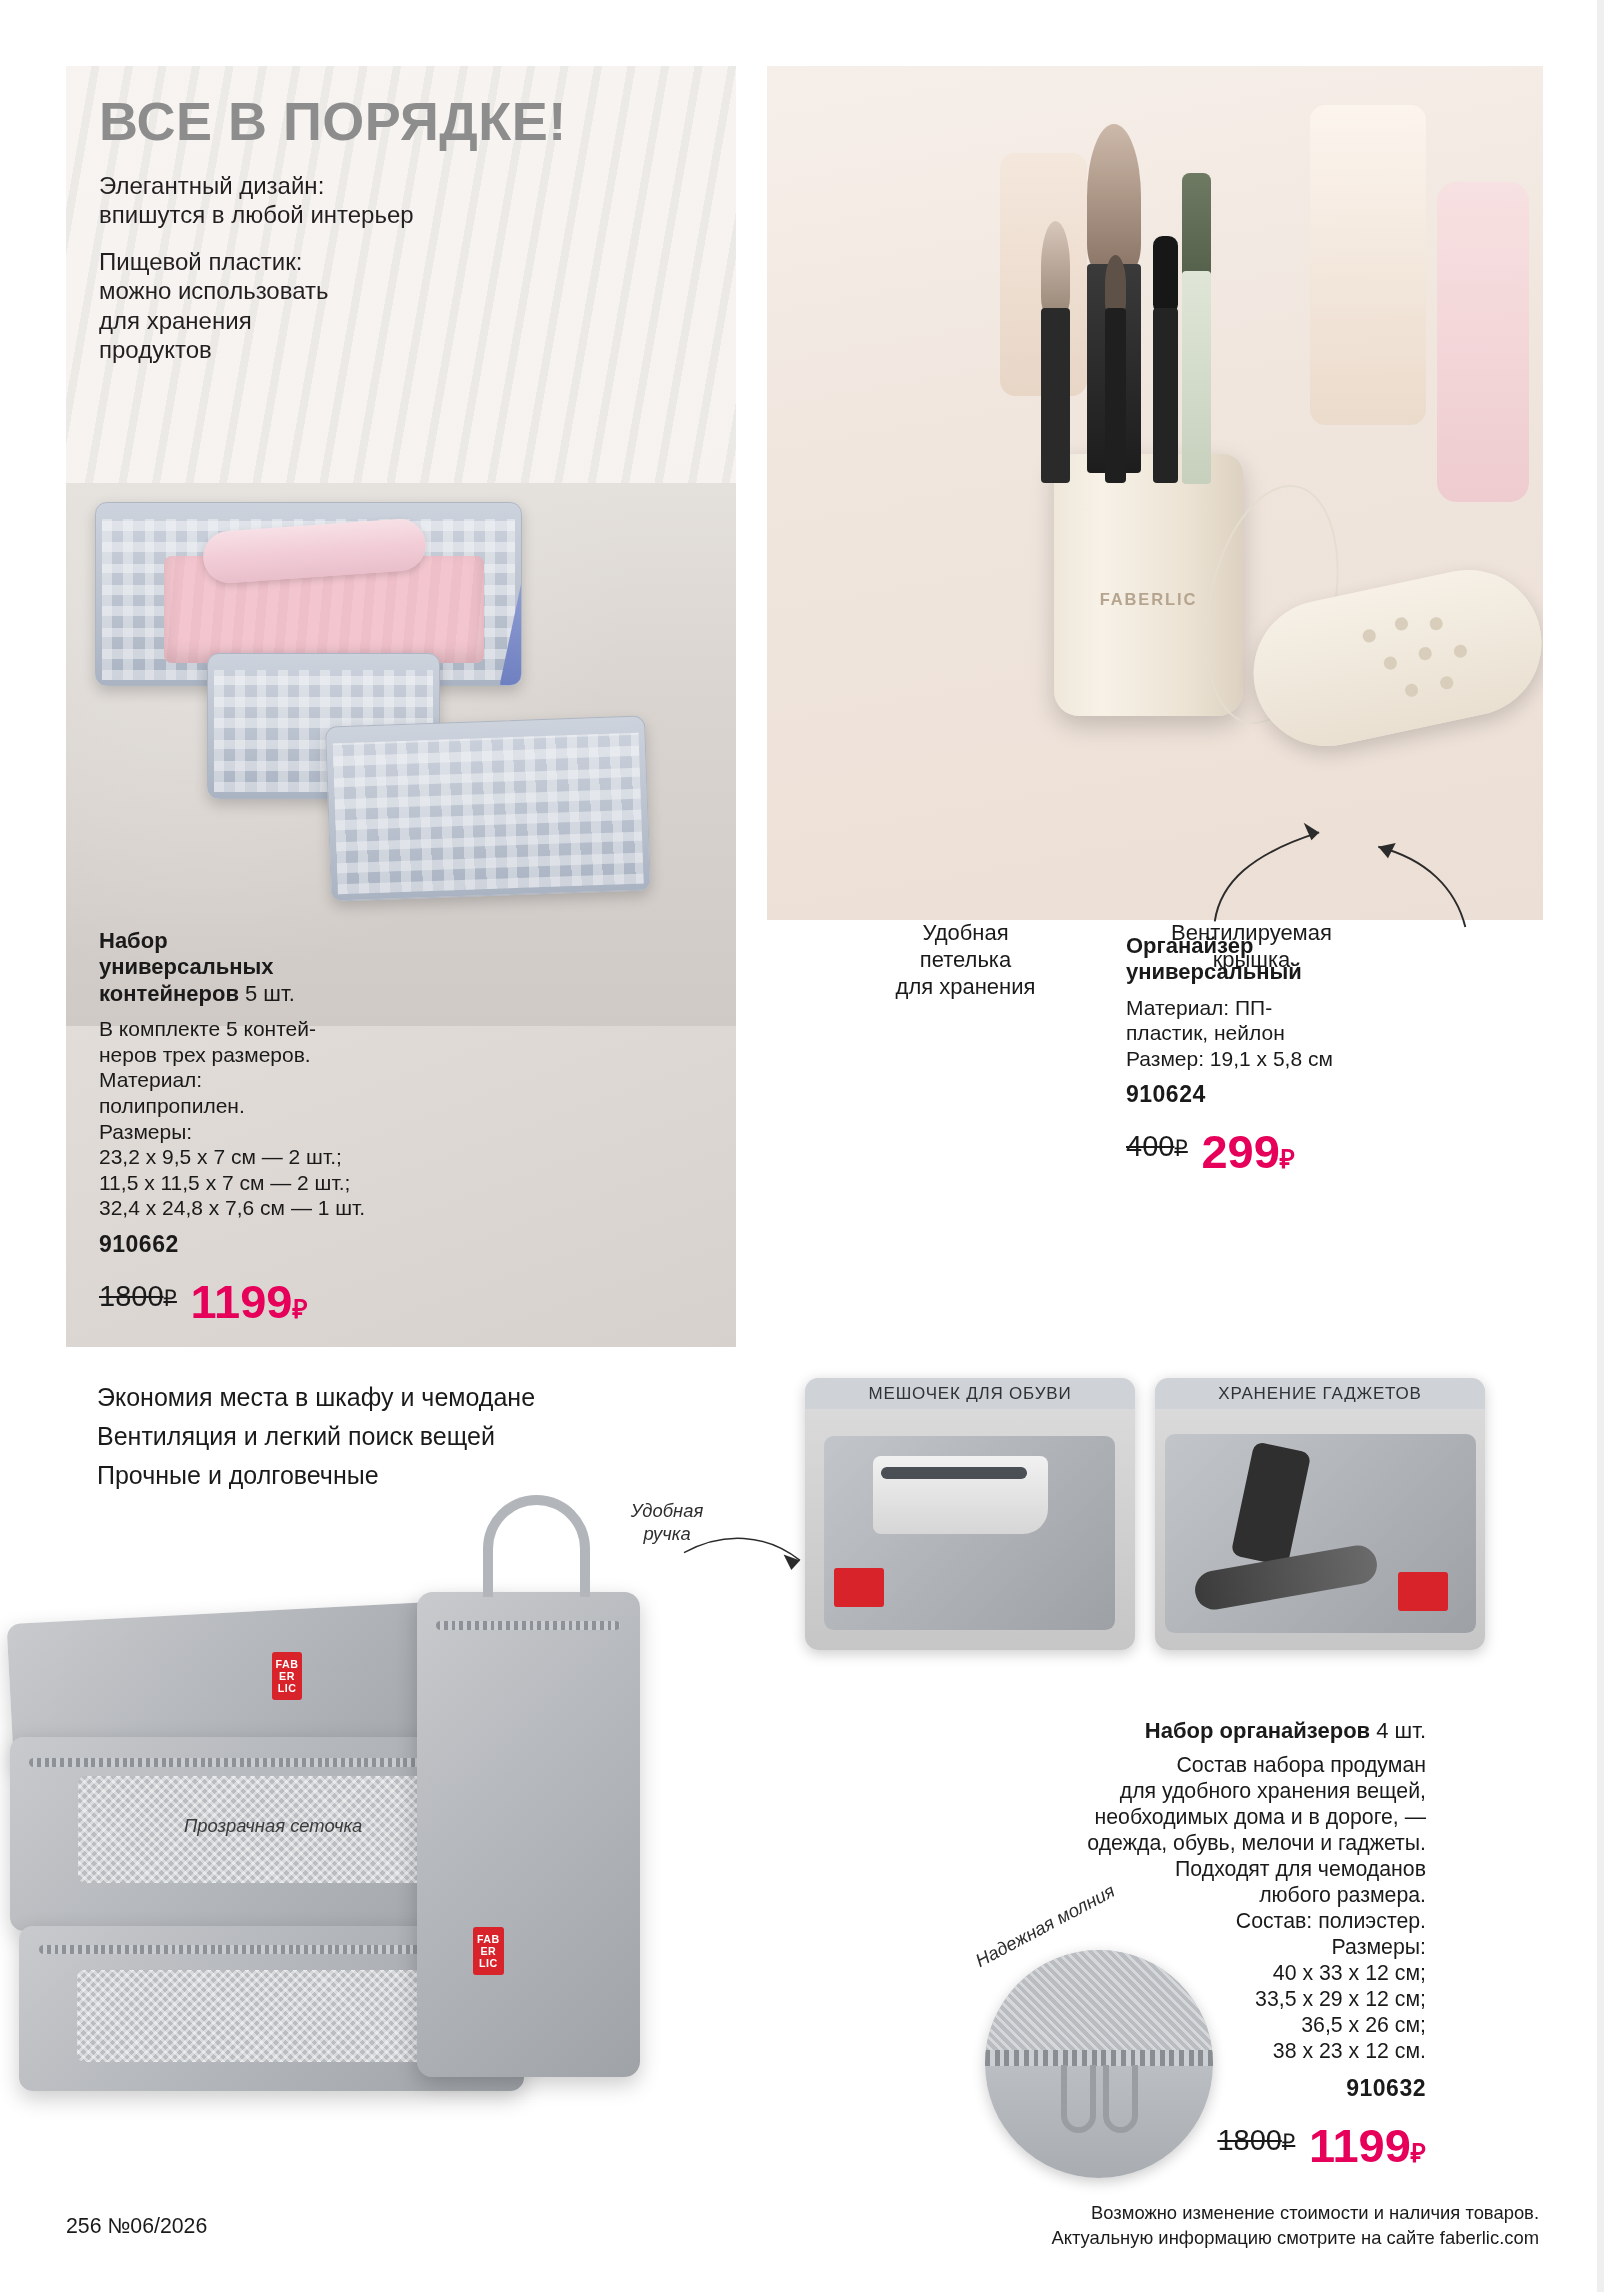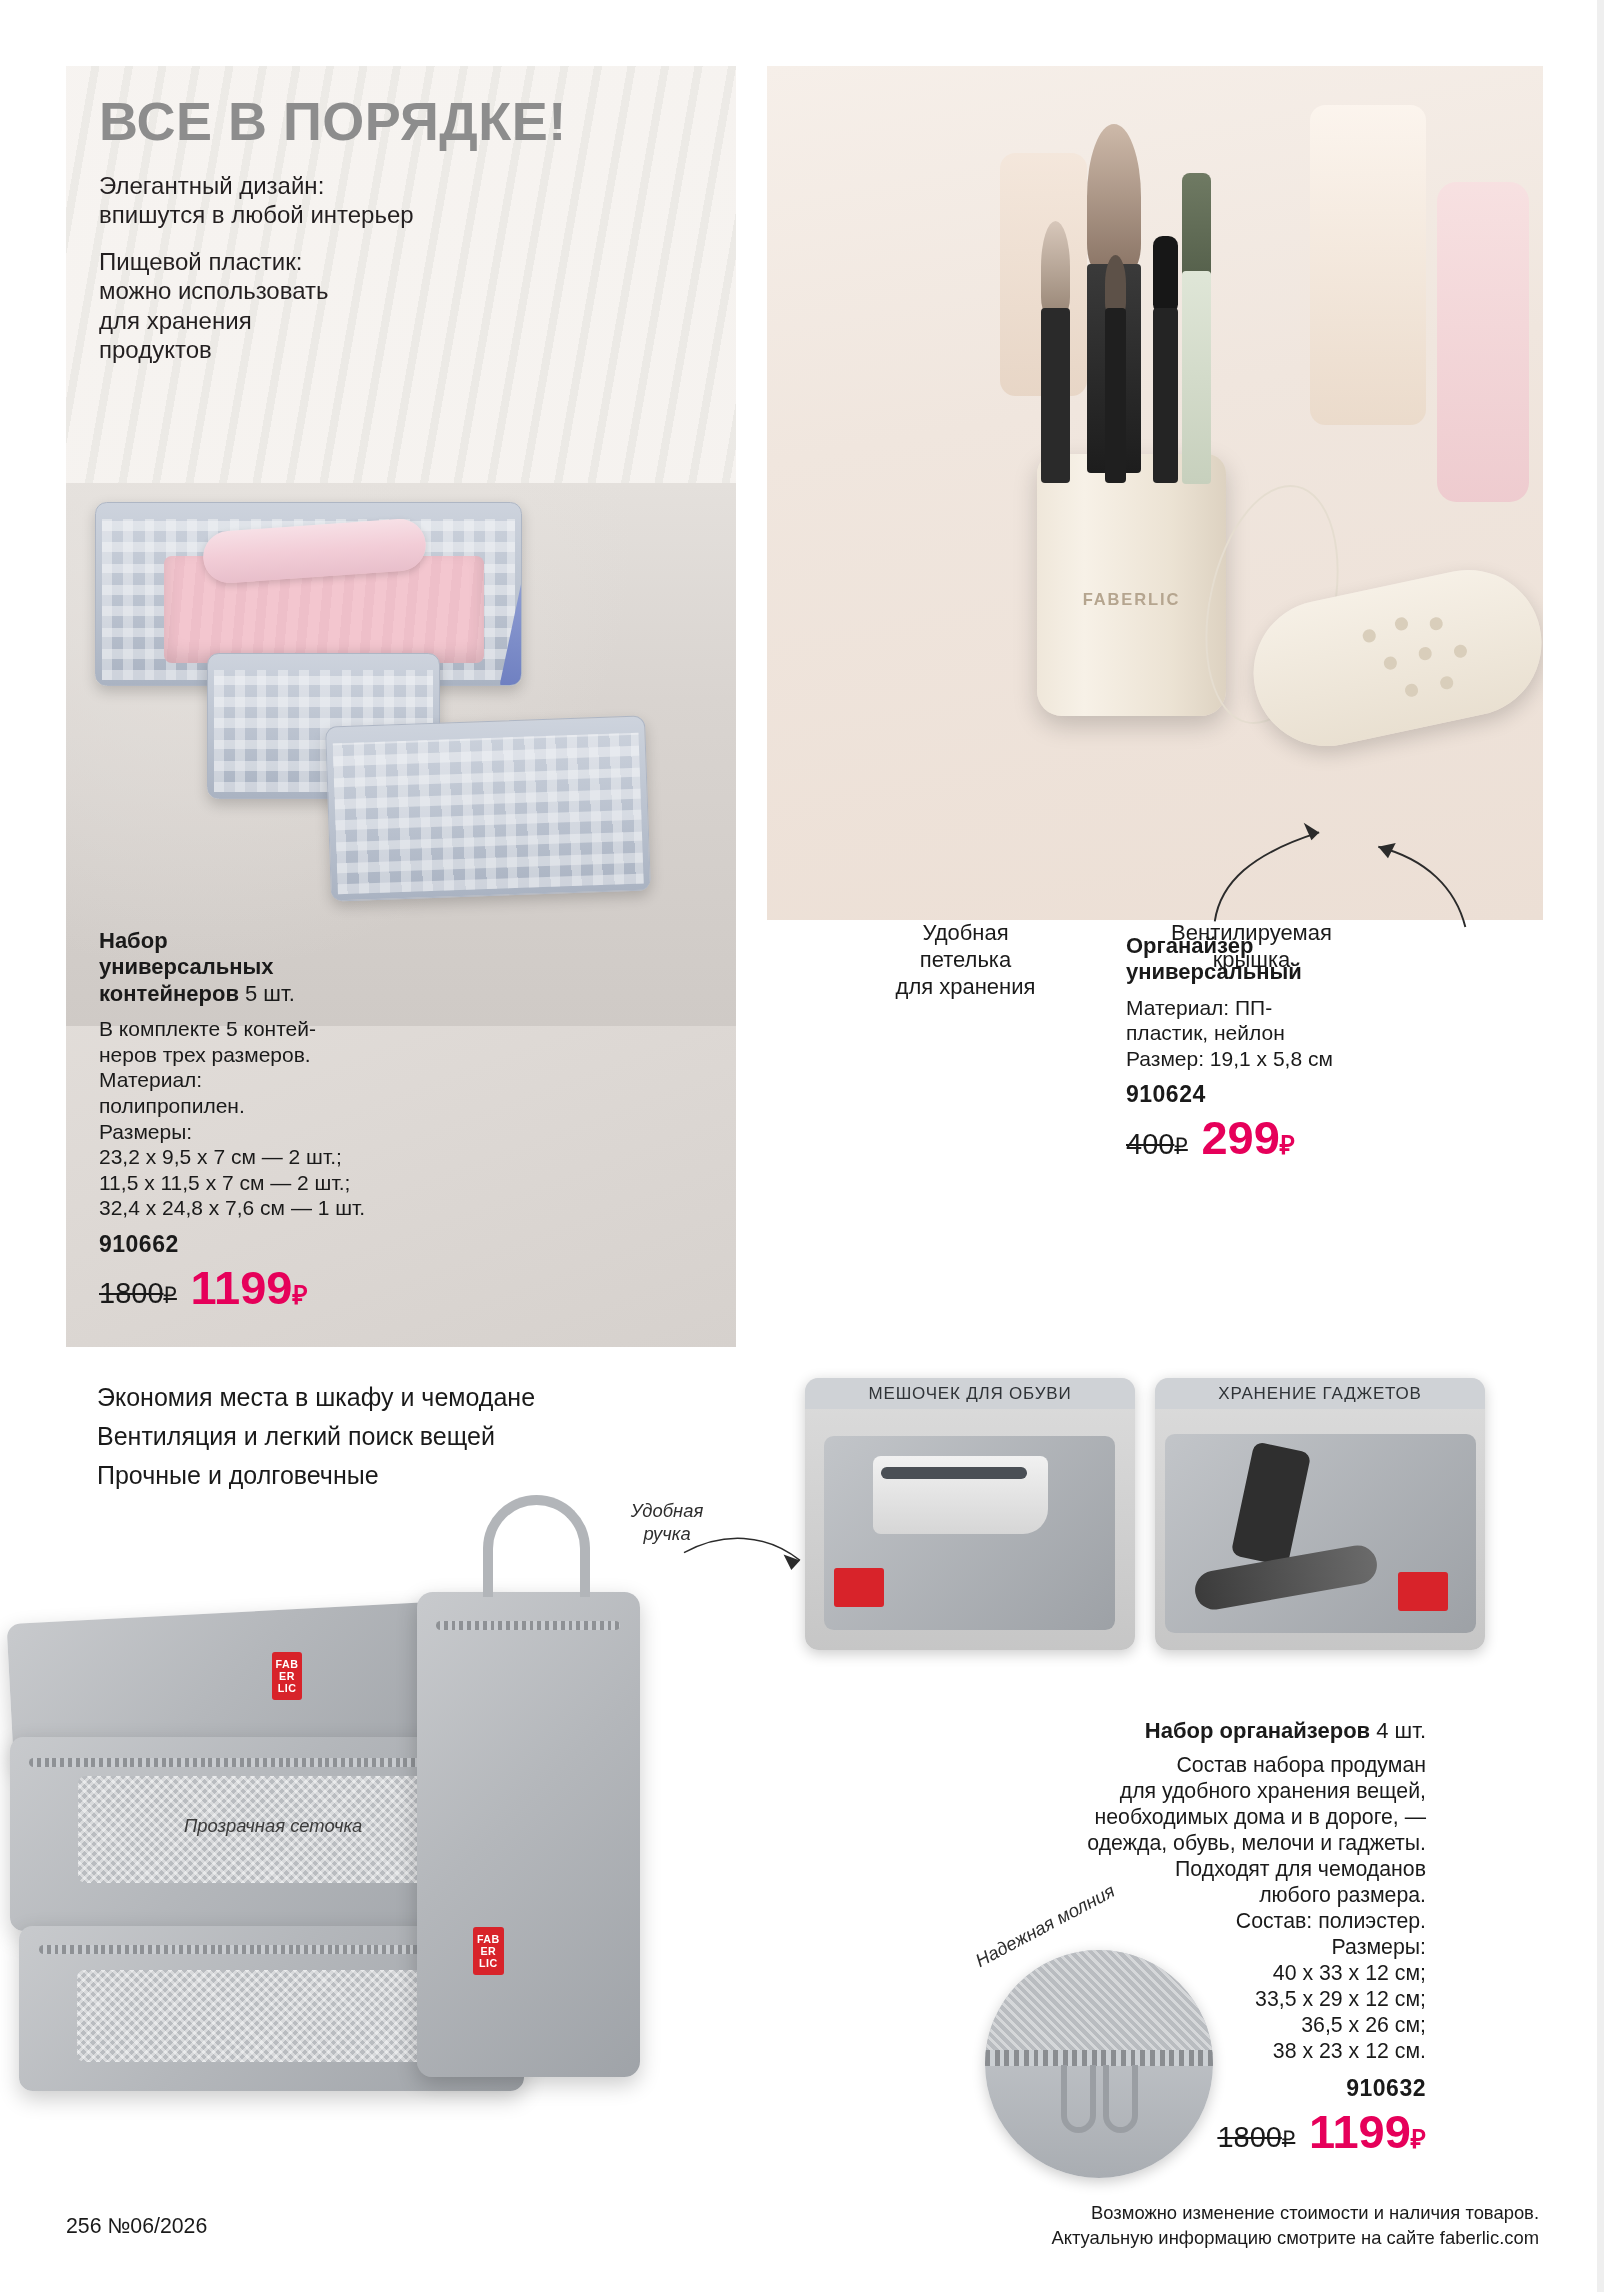--- a/index.html
+++ b/index.html
@@ -70,21 +70,21 @@
     position:absolute; left:417px; top:49px; width:58px; height:146px; border-radius:9.7px;
     background: linear-gradient(180deg,#9aa8d8,#6d7ec0); transform: rotate(12deg);
   }
 
   
   .prod-left { position:absolute; left:33px; top:862px; width:291px; }
   .prod-title { font-size: 22px; font-weight: bold; line-height:1.2; color:#1a1a1a; }
   .prod-title .thin{ font-weight: normal; }
   .prod-desc { font-size: 21px; line-height:1.22; color:#1a1a1a; margin-top:9px; }
   .code { font-size: 23px; font-weight:bold; margin-top:9.7px; letter-spacing:0.5px;}
-  .price-row { display:flex; align-items:flex-end; gap:13.6px; margin-top:8px; }
+  .price-row { display:flex; align-items:flex-start; gap:13.6px; margin-top:22px; }
   .old-price { font-size:29px; color:#1a1a1a; text-decoration: line-through; text-decoration-thickness:1.9px;}
   .new-price { font-size:47px; font-weight:bold; color:#e6005a; line-height:.95; }
   .new-price .rub { font-size:26px; }
   .old-price .rub { font-size:23px; }
 
   
   .inset {
     position:absolute; left:377px; top:902px; width:278px; height:254px;
     border-radius: 13.6px; overflow:hidden;
     background: linear-gradient(180deg,#e7e3ea 0%,#ded9e4 100%);
@@ -103,21 +103,21 @@
   .inset-divider{ position:absolute; background:#aab0bd; }
   .pen{ position:absolute; height:9.7px; border-radius:4.9px; }
 
   
   .panel-right {
     position:absolute; left:767px; top:66px; width:776px; height:854px;
     background: linear-gradient(170deg,#f6efe9 0%,#f0e6de 40%,#ecdfd5 100%);
     overflow:hidden;
   }
   .cup{
-    position:absolute; left:270px; top:388px; width:189px; height:262px; border-radius:19.4px 19.4px 25px 25px;
+    position:absolute; left:287px; top:388px; width:189px; height:262px; border-radius:19.4px 19.4px 25px 25px;
     background: linear-gradient(90deg,#efe7da 0%,#f7f1e7 25%,#ece3d4 70%,#ddd2c1 100%);
     box-shadow: 0 9.7px 25px rgba(0,0,0,.18);
   }
   .cup .brandmark{
     position:absolute; left:0; right:0; top:136px; text-align:center;
     font-size:16.5px; letter-spacing:1.9px; color:#b5a58f; font-weight:bold;
   }
   .brush{ position:absolute; border-radius:3.9px; }
   .brush .handle{ position:absolute; bottom:0; width:100%; border-radius:3.9px; background:#2b2b2b; }
   .brush .head{ position:absolute; top:0; width:100%; border-radius:50% 50% 18% 18%; }

